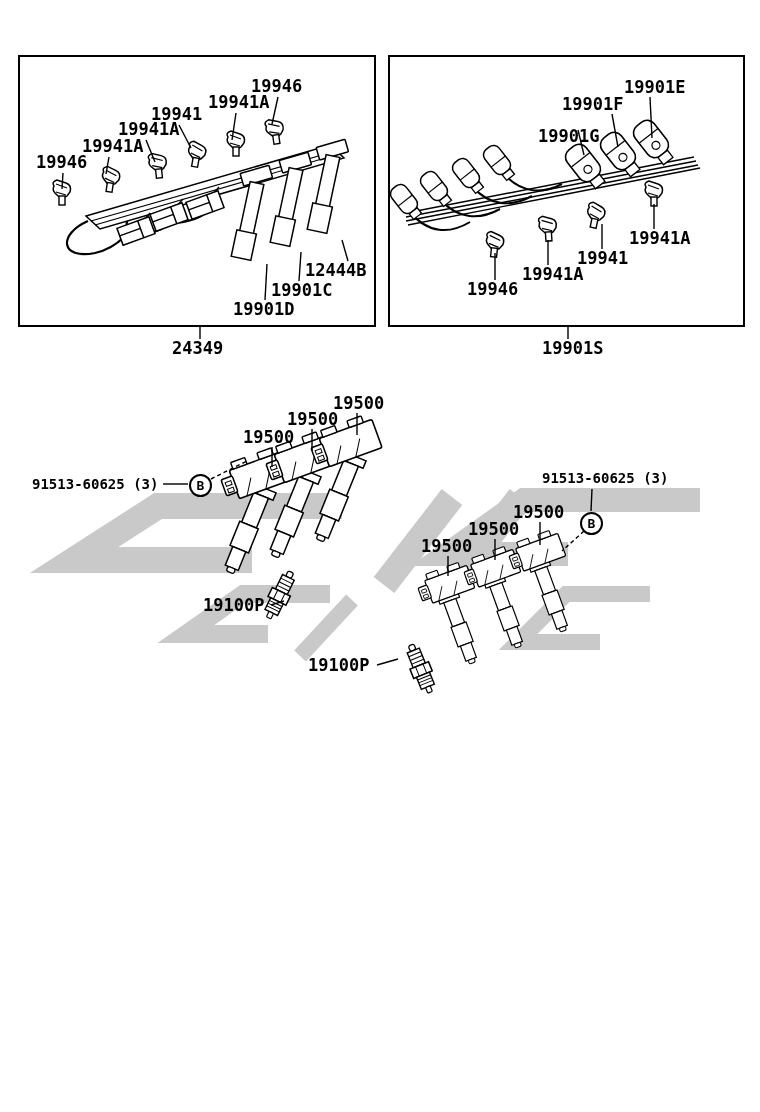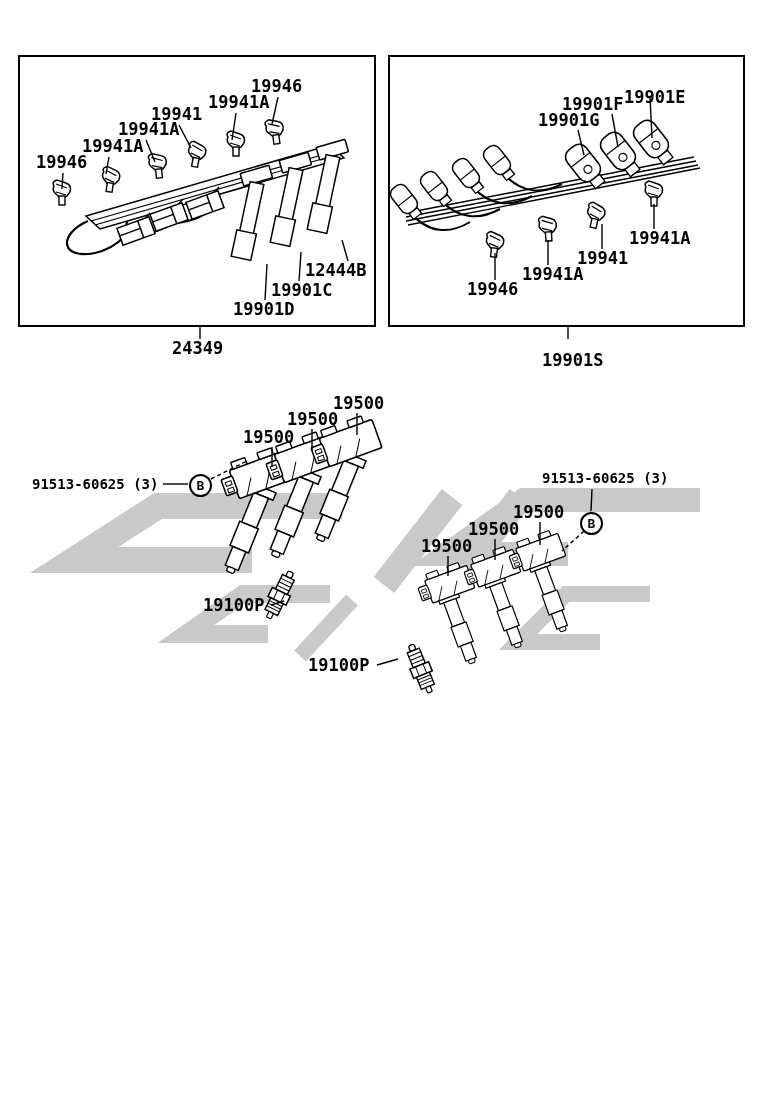--- a/index.html
+++ b/index.html
@@ -216,28 +216,28 @@
   <div class="lbl" style="left:208px;top:94px">19941A</div>
   <div class="lbl" style="left:151px;top:106px">19941</div>
   <div class="lbl" style="left:118px;top:121px">19941A</div>
   <div class="lbl" style="left:82px;top:138px">19941A</div>
   <div class="lbl" style="left:36px;top:154px">19946</div>
   <div class="lbl" style="left:305px;top:262px">12444B</div>
   <div class="lbl" style="left:271px;top:282px">19901C</div>
   <div class="lbl" style="left:233px;top:301px">19901D</div>
   <div class="lbl" style="left:172px;top:340px">24349</div>
 
-  <div class="lbl" style="left:538px;top:112px">19901G</div>
+  <div class="lbl" style="left:538px;top:128px">19901G</div>
   <div class="lbl" style="left:562px;top:96px">19901F</div>
-  <div class="lbl" style="left:624px;top:89px">19901E</div>
+  <div class="lbl" style="left:624px;top:79px">19901E</div>
   <div class="lbl" style="left:629px;top:230px">19941A</div>
   <div class="lbl" style="left:577px;top:250px">19941</div>
   <div class="lbl" style="left:522px;top:266px">19941A</div>
   <div class="lbl" style="left:467px;top:281px">19946</div>
-  <div class="lbl" style="left:542px;top:352px">19901S</div>
+  <div class="lbl" style="left:542px;top:340px">19901S</div>
 
   <div class="lbl" style="left:243px;top:429px">19500</div>
   <div class="lbl" style="left:287px;top:411px">19500</div>
   <div class="lbl" style="left:333px;top:395px">19500</div>
   <div class="lbl small" style="left:32px;top:477px">91513-60625 (3)</div>
   <div class="bsym" style="left:189px;top:474px">B</div>
   <div class="lbl" style="left:203px;top:597px">19100P</div>
 
   <div class="lbl" style="left:421px;top:538px">19500</div>
   <div class="lbl" style="left:468px;top:521px">19500</div>

